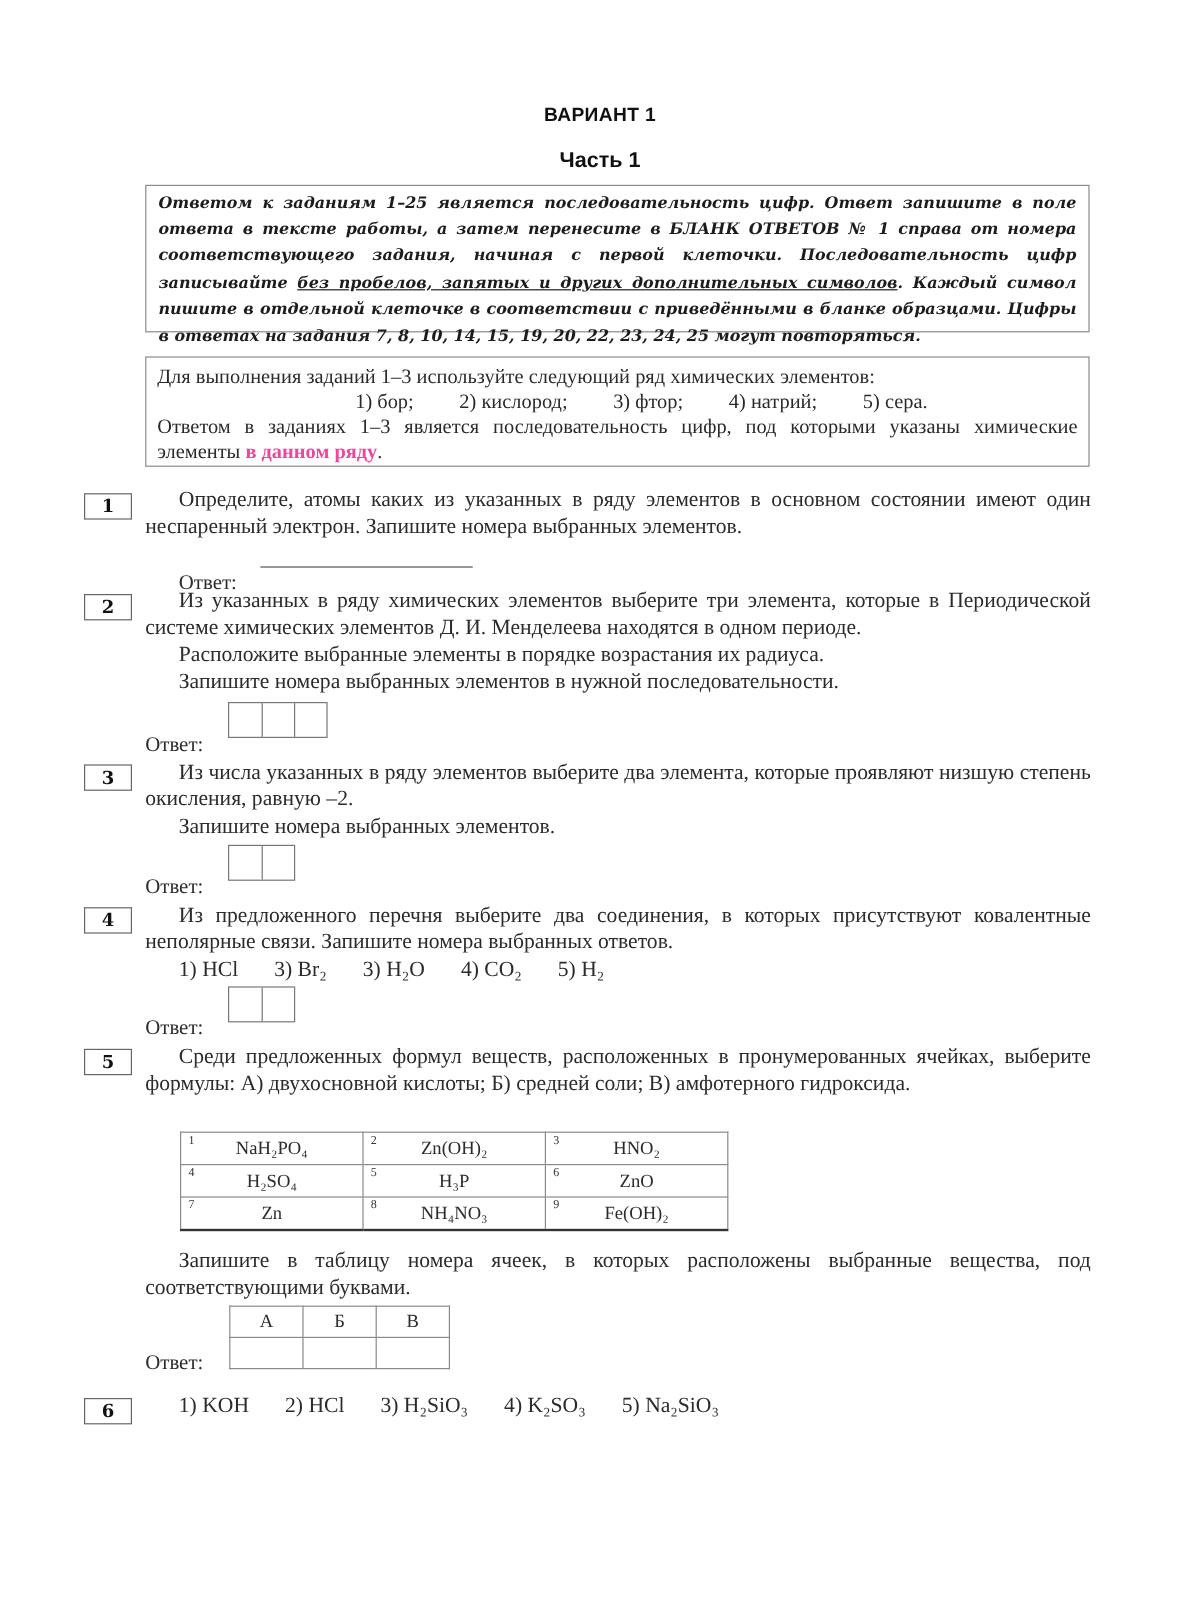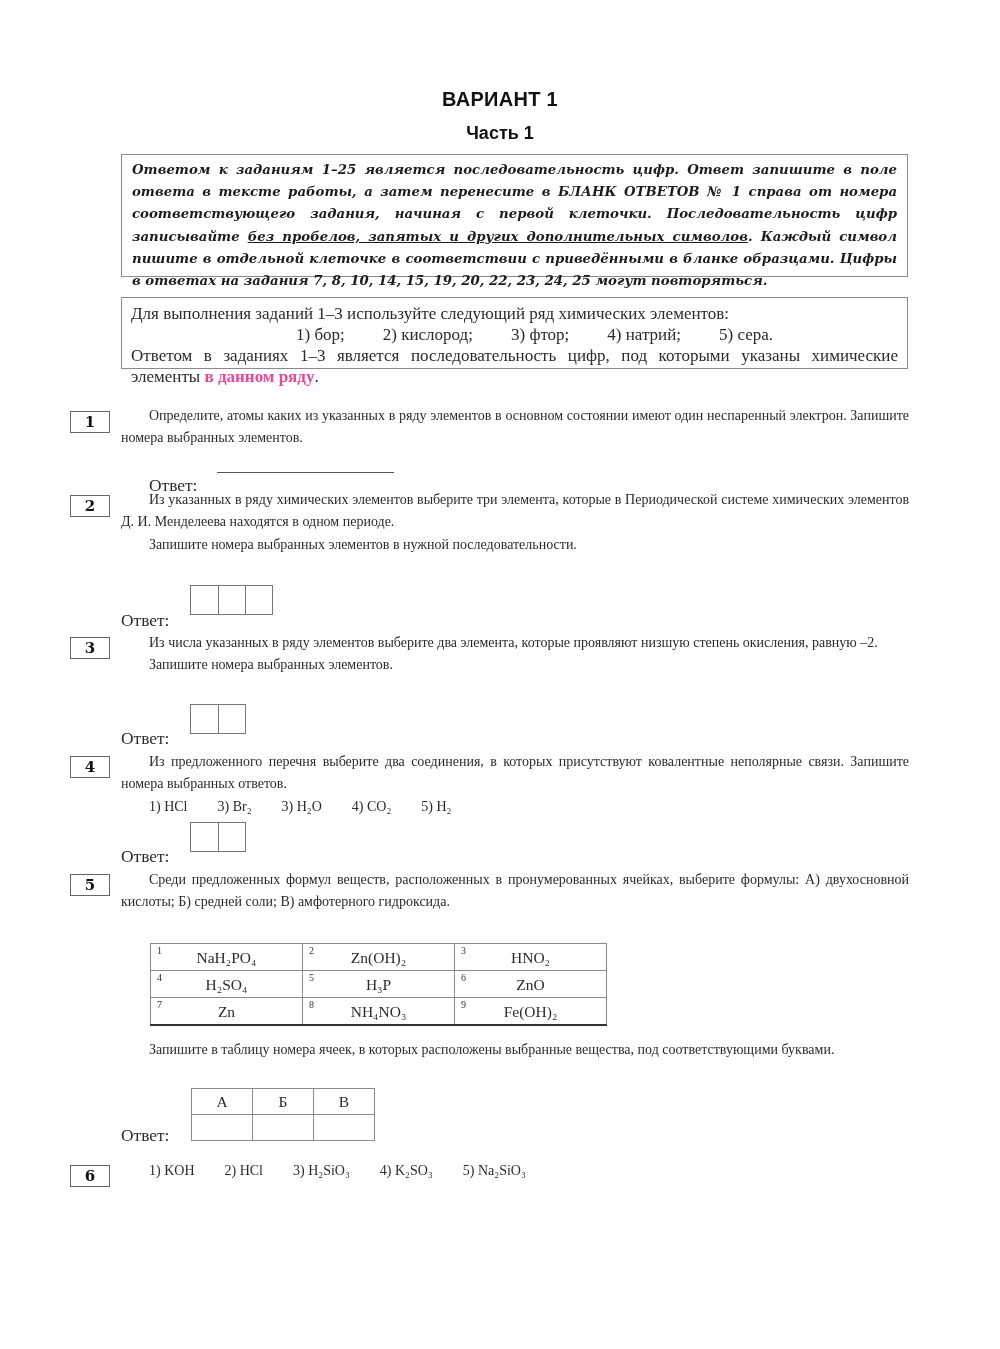--- a/index.html
+++ b/index.html
@@ -8,53 +8,53 @@
     color: #1a1a1a;
     font-family: "DejaVu Serif", "Liberation Serif", serif;
   }
   .page { position: absolute; left: 0; top: 0; width: 1000px; height: 1349px; }
 
   .title {
     position: absolute; left: 0; width: 1000px; text-align: center;
     font-family: "Liberation Sans", "DejaVu Sans", sans-serif; font-weight: bold;
     color: #111;
   }
-  .t1 { top: 88px; font-size: 20px; letter-spacing: 0.3px; }
+  .t1 { top: 88px; font-size: 16px; letter-spacing: 0.3px; }
   .t2 { top: 123px; font-size: 18px; }
 
   .box {
     position: absolute; border: 1.5px solid #8a8a8a; box-sizing: border-box;
   }
   .box-instr {
     left: 121px; top: 154px; width: 787px; height: 123px;
     padding: 4px 10px 0 10px;
     font-family: "DejaVu Serif", "Liberation Serif", serif; font-style: italic; font-weight: bold;
     font-size: 13.3px; line-height: 22.2px; text-align: justify; color: #1c1c1c;
   }
   .box-instr .u { text-decoration: underline; }
 
   .box-row {
-    left: 121px; top: 297px; width: 787px; height: 72px;
+    left: 121px; top: 297px; width: 787px; height: 92px;
     padding: 5px 9px 0 9px;
     font-family: "Liberation Serif", "DejaVu Serif", serif; font-size: 17px; line-height: 21px;
     color: #2a2a2a; text-align: justify;
   }
   .elems { display: flex; justify-content: center; gap: 38px; padding-left: 40px; }
   .box-row b { color: #ec4899; }
 
   .qnum {
     position: absolute; left: 70px; width: 40px; height: 22px;
     border: 1.3px solid #666; box-sizing: border-box;
     font-family: "DejaVu Serif", serif; font-weight: bold; font-size: 15px;
     text-align: center; line-height: 20px; color: #111;
   }
 
   .qtext {
     position: absolute; left: 121px; width: 788px;
-    font-family: "Liberation Serif", "DejaVu Serif", serif; font-size: 14px; line-height: 22.3px;
+    font-family: "Liberation Serif", "DejaVu Serif", serif; font-size: 18px; line-height: 22.3px;
     color: #2b2b2b; text-align: justify;
   }
   .qtext p { margin: 0; }
   .ind { text-indent: 28px; }
 
   .ans-label {
     position: absolute;
     font-family: "Liberation Serif", "DejaVu Serif", serif; font-size: 17.4px; color: #2b2b2b; margin-top: 20px;
   }
   .ans-line { position: absolute; height: 0; border-bottom: 1px solid #555; }
@@ -113,20 +113,21 @@
   <div class="qnum" style="top:411px">1</div>
   <div class="qtext" style="top:405px">
     <p class="ind">Определите, атомы каких из указанных в ряду элементов в основном состоянии имеют один неспаренный электрон. Запишите номера выбранных элементов.</p>
   </div>
   <div class="ans-label" style="left:149px; top:455px">Ответ:</div>
   <div class="ans-line" style="left:217px; top:472px; width:177px"></div>
 
   <div class="qnum" style="top:495px">2</div>
   <div class="qtext" style="top:489px">
     <p class="ind">Из указанных в ряду химических элементов выберите три элемента, которые в Периодической системе химических элементов Д. И. Менделеева находятся в одном периоде.</p>
+    <p class="ind">Расположите выбранные элементы в порядке возрастания их радиуса.</p>
     <p class="ind" style="margin-top:0">Запишите номера выбранных элементов в нужной последовательности.</p>
   </div>
   <div class="ans-label" style="left:121px; top:590px">Ответ:</div>
   <div class="cells" style="left:190px; top:585px">
     <div class="c"></div>
     <div class="c"></div>
     <div class="c"></div>
   </div>
 
   <div class="qnum" style="top:637px">3</div>

